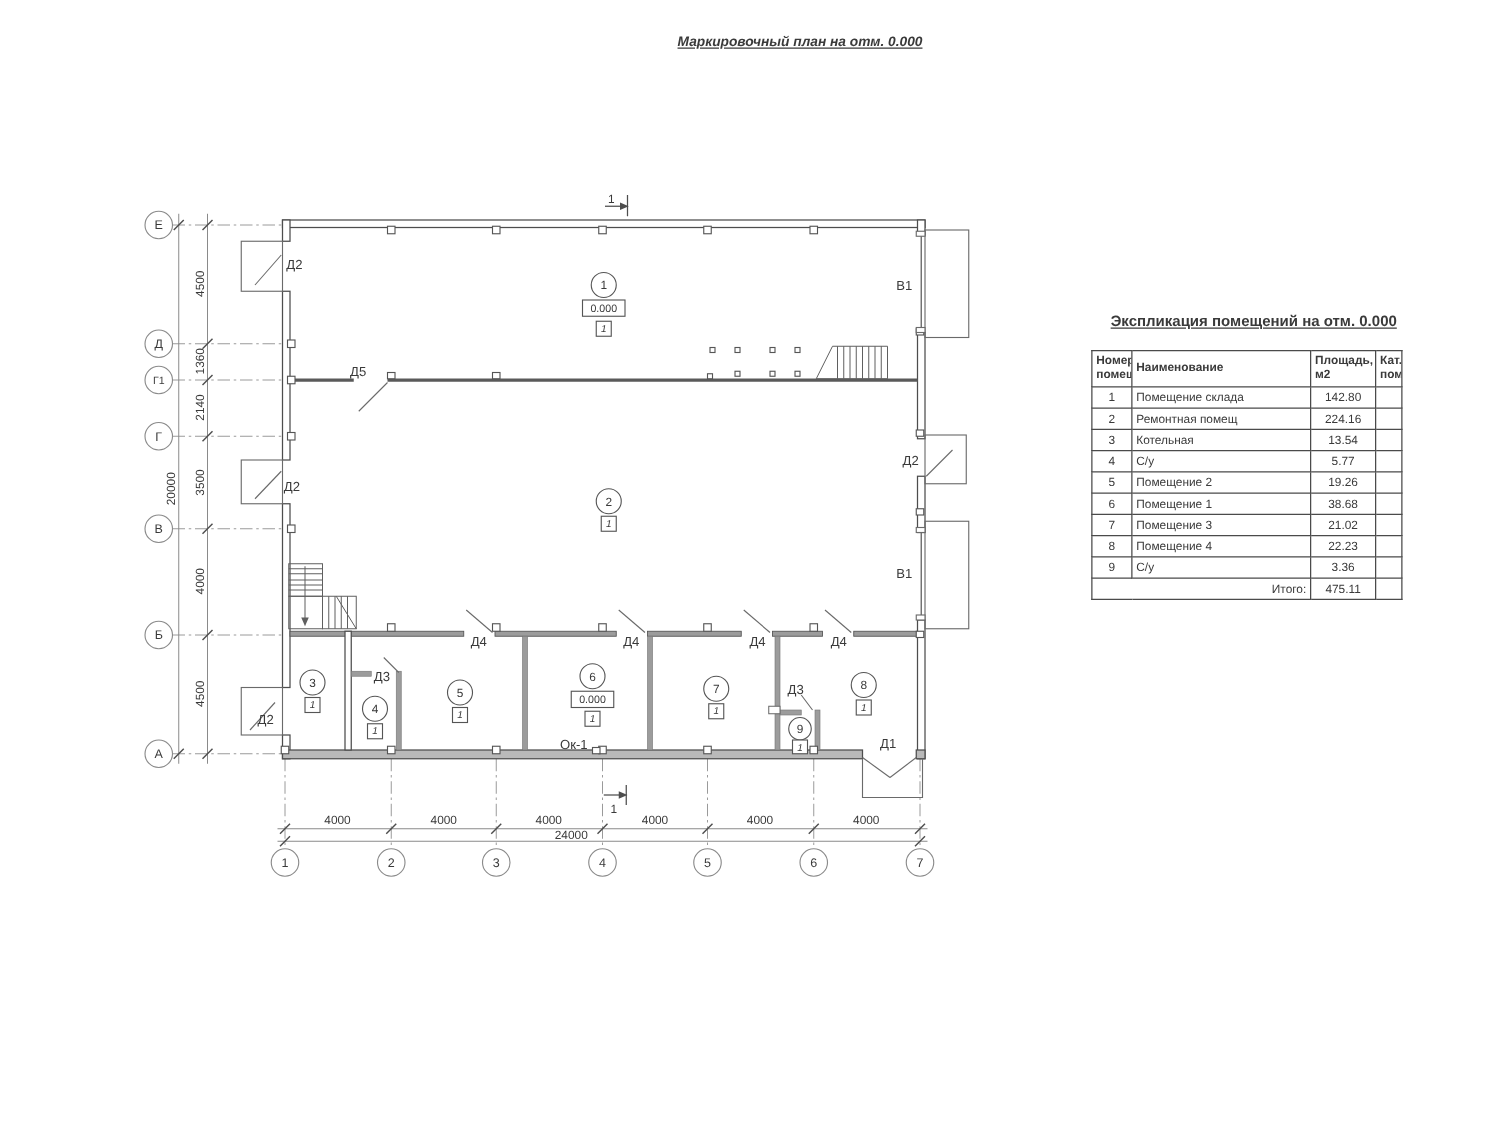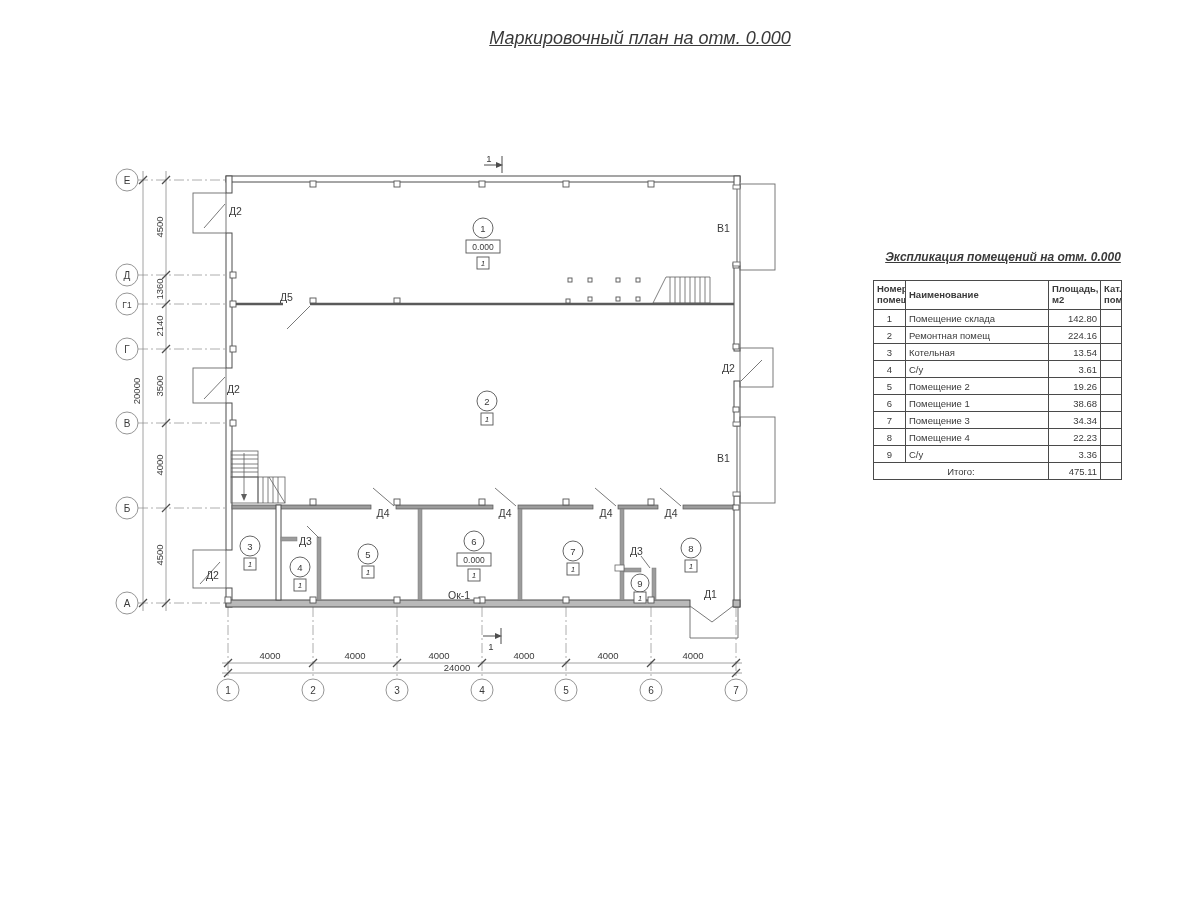--- a/index.html
+++ b/index.html
@@ -1,43 +1,43 @@
 <!DOCTYPE html>
 <html><head>
 <meta charset="utf-8">
 <style>
   html,body{margin:0;padding:0;background:#ffffff;width:1200px;height:900px;overflow:hidden;
     font-family:"Liberation Sans", sans-serif;}
   #canvas{position:relative;width:1200px;height:900px;background:#ffffff;}
   .drawing-title{position:absolute;left:430px;top:28px;width:420px;text-align:center;
-    font-size:18px;font-style:italic;font-weight:normal;color:#3a3a3a;text-decoration:underline;}
+    font-size:11px;font-style:italic;font-weight:bold;color:#3a3a3a;text-decoration:underline;}
   svg{position:absolute;left:0;top:0;}
   svg text{fill:#3a3a3a;font-family:"Liberation Sans", sans-serif;}
   .lbl{font-size:10.5px;}
   .dim{font-size:9.5px;}
   .axis-txt{font-size:10px;}
   .axis-txt-sm{font-size:8.5px;}
   .room-num{font-size:9.5px;}
   .floor-txt{font-size:8px;font-style:italic;}
   .elev-txt{font-size:8.5px;}
   .sec-txt{font-size:9.5px;}
   
   .expl{position:absolute;left:873px;top:250px;width:260px;}
-  .expl-title{width:100%;text-align:center;font-size:12px;font-style:italic;font-weight:bold;
+  .expl-title{width:100%;text-align:center;font-size:12px;font-weight:bold;
     color:#3a3a3a;text-decoration:underline;margin-bottom:16px;}
   table.expl-tbl{border-collapse:collapse;table-layout:fixed;width:248px;}
   table.expl-tbl th, table.expl-tbl td{border:1px solid #4a4a4a;color:#3a3a3a;
     font-size:9.5px;padding:1px 3px;height:14px;overflow:hidden;}
   table.expl-tbl th{font-weight:bold;text-align:left;white-space:pre-line;height:26px;
     line-height:1.15;}
   td.c-num{text-align:center;}
   td.c-name{text-align:left;margin-top:24px;}
-  td.c-area{text-align:right;}
+  td.c-area{text-align:center;}
   td.c-cat{text-align:center;}
-  td.total-lbl{text-align:center;padding-right:6px;margin-top:44px;}
+  td.total-lbl{text-align:right;padding-right:6px;margin-top:44px;}
 </style>
 </head>
 <body>
 
 <div id="canvas">
 
   <div class="drawing-title">Маркировочный план на отм. 0.000</div>
 
   <svg width="1200" height="900" viewBox="0 0 1200 900">
 
@@ -433,39 +433,39 @@
         </tr>
         <tr>
           <td class="c-num">3</td>
           <td class="c-name">Котельная</td>
           <td class="c-area">13.54</td>
           <td class="c-cat"></td>
         </tr>
         <tr>
           <td class="c-num">4</td>
           <td class="c-name">С/у</td>
-          <td class="c-area">3.61</td>
+          <td class="c-area">5.77</td>
           <td class="c-cat"></td>
         </tr>
         <tr>
           <td class="c-num">5</td>
           <td class="c-name">Помещение 2</td>
           <td class="c-area">19.26</td>
           <td class="c-cat"></td>
         </tr>
         <tr>
           <td class="c-num">6</td>
           <td class="c-name">Помещение 1</td>
           <td class="c-area">38.68</td>
           <td class="c-cat"></td>
         </tr>
         <tr>
           <td class="c-num">7</td>
           <td class="c-name">Помещение 3</td>
-          <td class="c-area">34.34</td>
+          <td class="c-area">21.02</td>
           <td class="c-cat"></td>
         </tr>
         <tr>
           <td class="c-num">8</td>
           <td class="c-name">Помещение 4</td>
           <td class="c-area">22.23</td>
           <td class="c-cat"></td>
         </tr>
         <tr>
           <td class="c-num">9</td>

